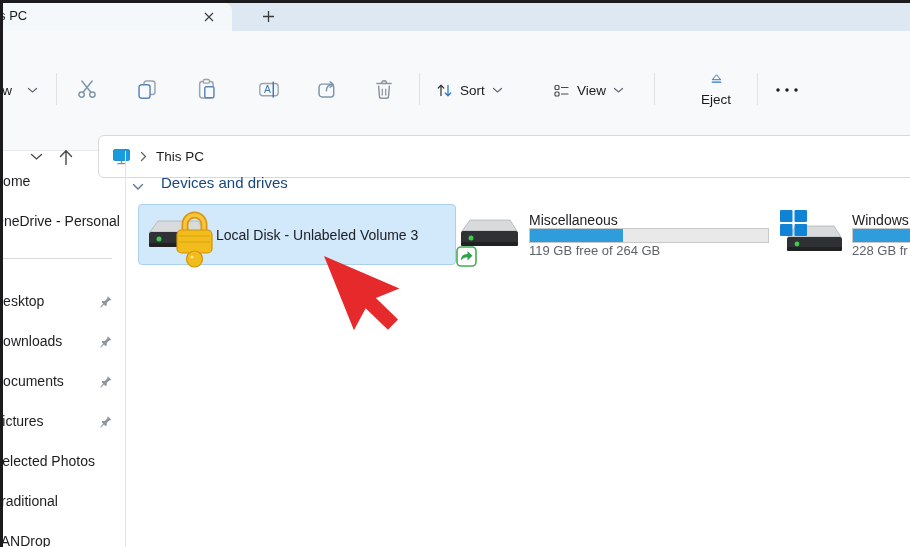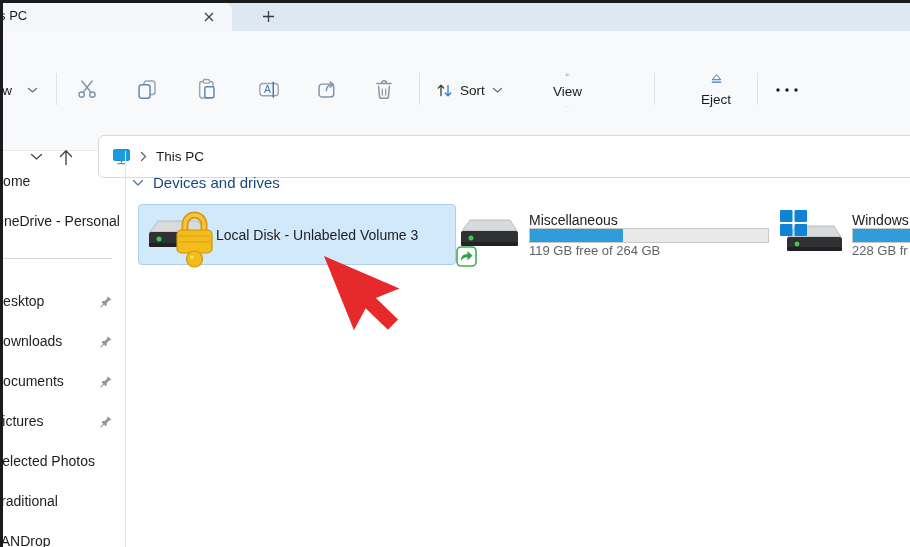--- a/index.html
+++ b/index.html
@@ -34,21 +34,21 @@
   .address-text { font-size:13.5px; color:#1b1b1b; }
 
   
   .divider-v { position:absolute; left:125px; top:151px; width:1px; height:396px; background:#e3e3e3; }
 
   .side-item { position:absolute; left:-7px; width:132px; height:36px; display:flex; align-items:center; overflow:hidden; border-radius:4px; }
   .side-label { font-size:14px; color:#1d1d1d; white-space:nowrap; }
   .side-pin { position:absolute; right:12px; top:12px; }
   .side-sep { position:absolute; left:0; top:258px; width:112px; height:1px; background:#d9d9d9; }
 
-  .group-header { position:absolute; left:132px; top:174px; display:flex; align-items:center; gap:9px; }
+  .group-header { position:absolute; left:132px; top:174px; display:flex; align-items:flex-end; gap:17px; }
   .group-title { font-size:15px; color:#17477f; }
 
   .tile { position:absolute; top:204px; height:61px; display:flex; align-items:center; border-radius:4px; }
   .tile.selected { background:#d2e8fb; border:1px solid #abd0ee; }
   .tile-name { font-size:14px; color:#202124; white-space:nowrap; }
   .drive-info { display:flex; flex-direction:column; gap:0; }
   .cap-bar { width:240px; height:15px; background:#e9e9e9; border:1px solid #c8c8c8; }
   .cap-fill { height:100%; background:#2f9ddb; }
   .cap-text { font-size:13px; color:#5f6368; white-space:nowrap; }
 
@@ -128,21 +128,21 @@
       <svg width="17" height="17" viewBox="0 0 17 17">
         <path d="M5 13.5 V3.5 M2.3 6 L5 3.3 L7.7 6" stroke="#3d3d3d" stroke-width="1.3" fill="none" stroke-linecap="round" stroke-linejoin="round"></path>
         <path d="M12 3.5 V13.5 M9.3 11 L12 13.7 L14.7 11" stroke="#2e7ad1" stroke-width="1.3" fill="none" stroke-linecap="round" stroke-linejoin="round"></path>
       </svg>
       <span class="tb-label">Sort</span>
       <svg width="11" height="7" viewBox="0 0 11 7">
         <path d="M1.5 1.5 L5.5 5 L9.5 1.5" stroke="#5f6b78" stroke-width="1.2" fill="none" stroke-linecap="round"></path>
       </svg>
     </div>
 
-    <div class="tb-btn" style="left:549px;flex-direction:column;">
+    <div class="tb-btn" style="left:549px;">
       <svg width="17" height="17" viewBox="0 0 17 17">
         <rect x="2" y="3.5" width="4" height="4" rx="1" stroke="#4a4a4a" stroke-width="1.2" fill="none"></rect>
         <path d="M8.5 5.5 H15" stroke="#4a4a4a" stroke-width="1.2" stroke-linecap="round"></path>
         <rect x="2" y="10" width="4" height="4" rx="1" stroke="#4a4a4a" stroke-width="1.2" fill="none"></rect>
         <path d="M8.5 12 H15" stroke="#4a4a4a" stroke-width="1.2" stroke-linecap="round"></path>
       </svg>
       <span class="tb-label">View</span>
       <svg width="11" height="7" viewBox="0 0 11 7">
         <path d="M1.5 1.5 L5.5 5 L9.5 1.5" stroke="#5f6b78" stroke-width="1.2" fill="none" stroke-linecap="round"></path>
       </svg>

